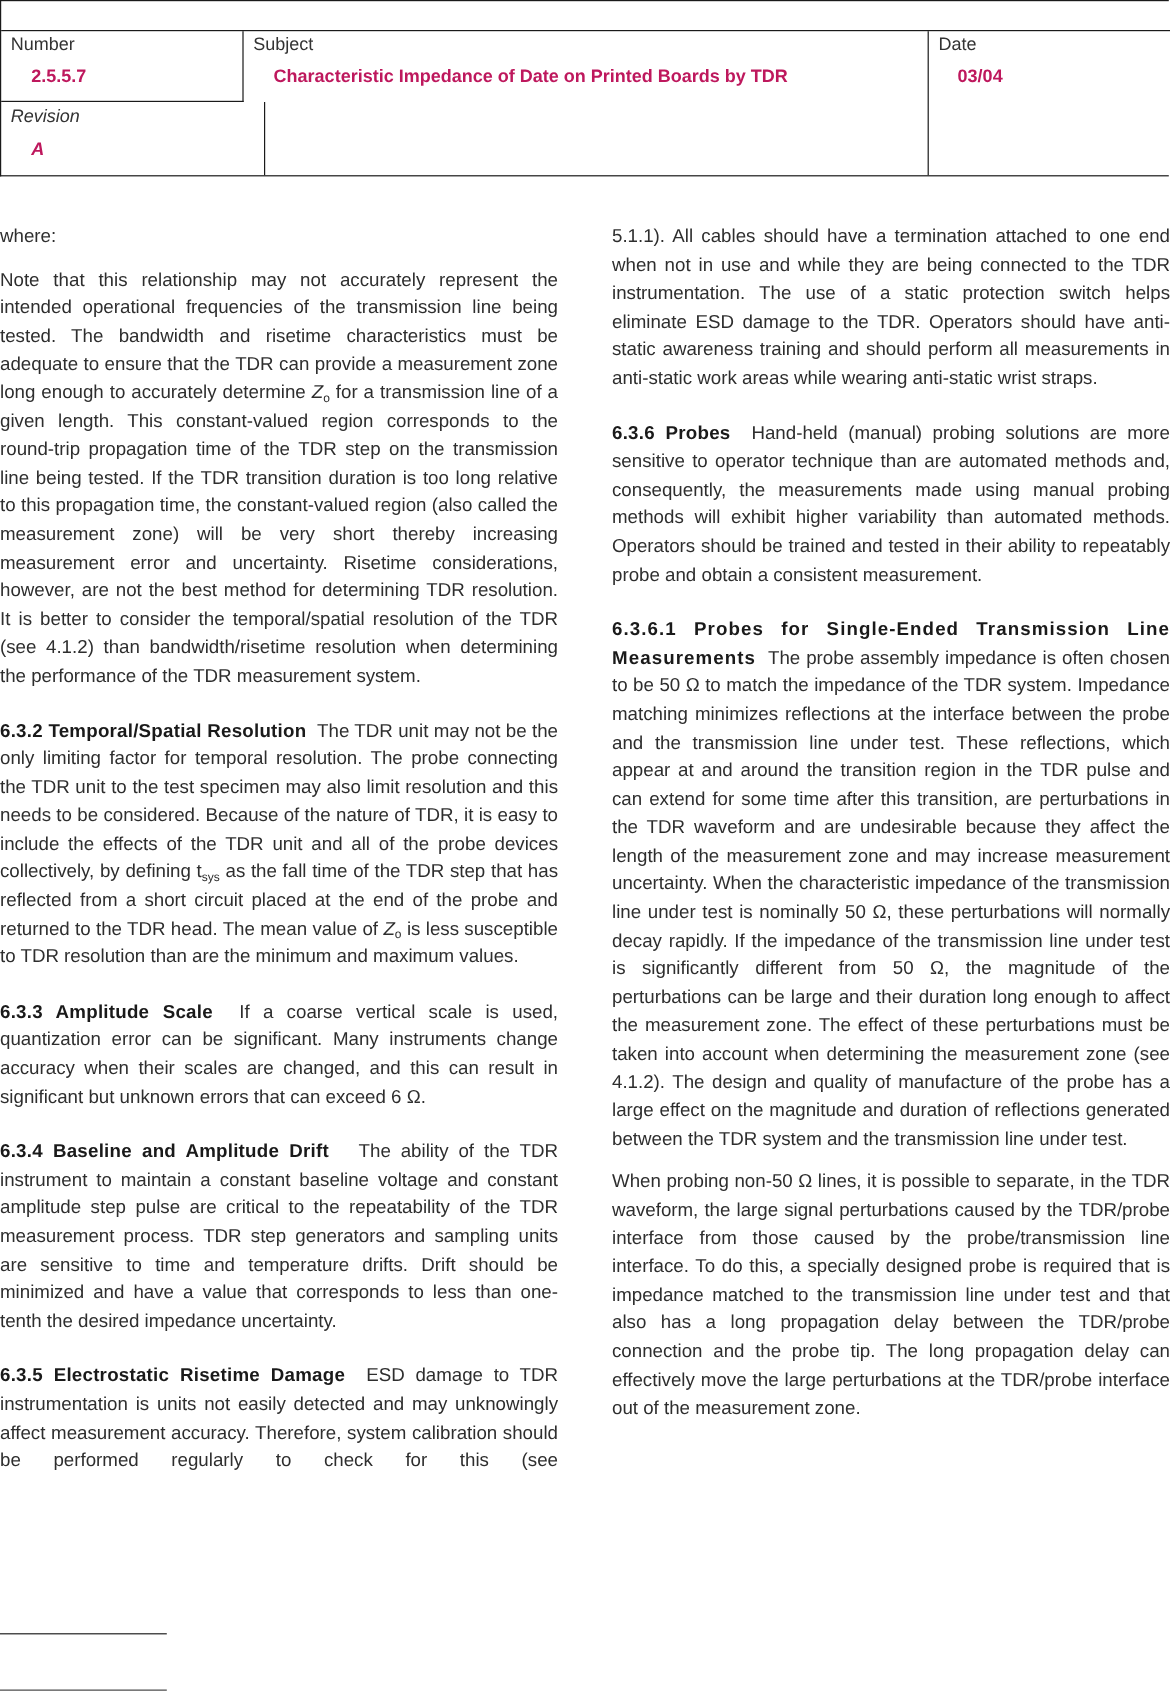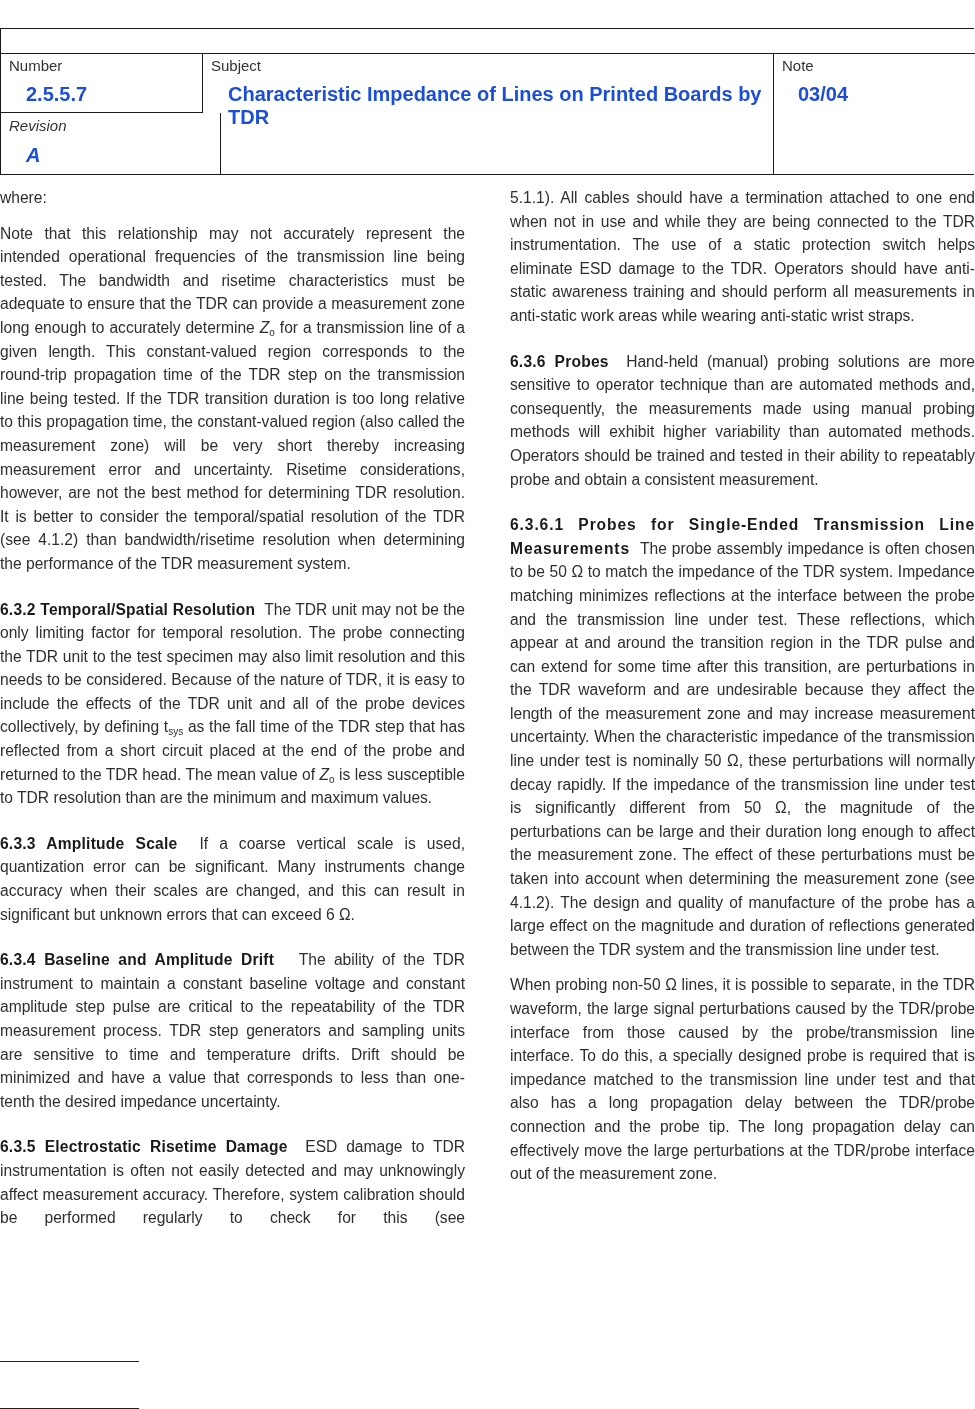--- a/index.html
+++ b/index.html
@@ -2,30 +2,30 @@
 <html><head>
 <meta charset="utf-8">
 <style>
   html, body { margin: 0; padding: 0; background: #ffffff; }
   body {
     width: 975px; height: 1409px; position: relative; overflow: hidden;
     font-family: "Liberation Sans", sans-serif; color: #2a2a2a;
   }
   .hdr {
     position: absolute; left: 0; top: 0; width: 973px; height: 145px;
-    border: 1px solid #1a1a1a; border-right: none; box-sizing: content-box; margin-top: 28px;
+    border: 1px solid #1a1a1a; border-right: none; box-sizing: content-box;
   }
   .hdr-top { position: absolute; left: 0; top: 0; width: 975px; height: 24px; border-bottom: 1px solid #1a1a1a; }
   .cell { position: absolute; box-sizing: border-box; }
   .c-num  { left: 0;   top: 25px; width: 202px; height: 59px; border-right: 1px solid #1a1a1a; border-bottom: 1px solid #1a1a1a; }
   .c-rev  { left: 0;   top: 84px; width: 220px; height: 61px; border-right: 1px solid #1a1a1a; font-style: italic; }
   .c-sub  { left: 202px; top: 25px; width: 571px; height: 120px; border-right: 1px solid #1a1a1a; }
   .c-date { left: 773px; top: 25px; width: 202px; height: 120px; }
   .lbl { position: absolute; left: 8px; top: 3px; font-size: 15px; color: #333; }
-  .val { position: absolute; left: 25px; top: 29px; font-size: 20px; font-weight: bold; color: #1d4ed8; }
+  .val { position: absolute; left: 25px; top: 29px; font-size: 15px; font-weight: bold; color: #be185d; text-align: right; }
   .c-rev .lbl { top: 4px; }
   .c-rev .val { top: 31px; }
 
   .col { position: absolute; top: 186px; width: 465px; font-size: 15.6px; line-height: 23.6px; text-align: justify; color: #2e2e2e; }
   .col.left { left: 0; }
   .col.right { left: 510px; }
   .col p { margin: 0 0 12px 0; }
   .col p.gap { margin-bottom: 22px; }
   .h { font-weight: bold; color: #1a1a1a; letter-spacing: 0.2px; }
   sub { font-size: 10px; vertical-align: -3px; line-height: 0; }
@@ -41,44 +41,44 @@
   <div class="cell c-num">
     <span class="lbl">Number</span>
     <span class="val">2.5.5.7</span>
   </div>
   <div class="cell c-rev">
     <span class="lbl">Revision</span>
     <span class="val">A</span>
   </div>
   <div class="cell c-sub">
     <span class="lbl">Subject</span>
-    <span class="val">Characteristic Impedance of Lines on Printed Boards by TDR</span>
+    <span class="val">Characteristic Impedance of Date on Printed Boards by TDR</span>
   </div>
   <div class="cell c-date">
-    <span class="lbl">Note</span>
+    <span class="lbl">Date</span>
     <span class="val" style="left:24px">03/04</span>
   </div>
 </div>
 
 <div class="col left">
   <p>where:</p>
   <p class="gap">
     <span>Note that this relationship may not accurately represent the intended operational frequencies of the transmission line being tested. The bandwidth and risetime characteristics must be adequate to ensure that the TDR can provide a measurement zone long enough to accurately determine </span><i>Z</i><sub>o</sub><span> for a transmission line of a given length. This constant-valued region corresponds to the round-trip propagation time of the TDR step on the transmission line being tested. If the TDR transition duration is too long relative to this propagation time, the constant-valued region (also called the measurement zone) will be very short thereby increasing measurement error and uncertainty. Risetime considerations, however, are not the best method for determining TDR resolution. It is better to consider the temporal/spatial resolution of the TDR (see 4.1.2) than bandwidth/risetime resolution when determining the performance of the TDR measurement system.</span>
   </p>
   <p class="gap">
     <span class="h">6.3.2 Temporal/Spatial Resolution</span>&nbsp;&nbsp;<span>The TDR unit may not be the only limiting factor for temporal resolution. The probe connecting the TDR unit to the test specimen may also limit resolution and this needs to be considered. Because of the nature of TDR, it is easy to include the effects of the TDR unit and all of the probe devices collectively, by defining t</span><sub>sys</sub><span> as the fall time of the TDR step that has reflected from a short circuit placed at the end of the probe and returned to the TDR head. The mean value of </span><i>Z</i><sub>o</sub><span> is less susceptible to TDR resolution than are the minimum and maximum values.</span>
   </p>
   <p class="gap">
     <span class="h">6.3.3 Amplitude Scale</span>&nbsp;&nbsp;<span>If a coarse vertical scale is used, quantization error can be significant. Many instruments change accuracy when their scales are changed, and this can result in significant but unknown errors that can exceed 6 Ω.</span>
   </p>
   <p class="gap">
     <span class="h">6.3.4 Baseline and Amplitude Drift</span>&nbsp;&nbsp;&nbsp;<span>The ability of the TDR instrument to maintain a constant baseline voltage and constant amplitude step pulse are critical to the repeatability of the TDR measurement process. TDR step generators and sampling units are sensitive to time and temperature drifts. Drift should be minimized and have a value that corresponds to less than one-tenth the desired impedance uncertainty.</span>
   </p>
   <p style="text-align-last: justify;">
-    <span class="h">6.3.5 Electrostatic Risetime Damage</span>&nbsp;&nbsp;<span>ESD damage to TDR instrumentation is often not easily detected and may unknowingly affect measurement accuracy. Therefore, system calibration should be performed regularly to check for this (see</span>
+    <span class="h">6.3.5 Electrostatic Risetime Damage</span>&nbsp;&nbsp;<span>ESD damage to TDR instrumentation is units not easily detected and may unknowingly affect measurement accuracy. Therefore, system calibration should be performed regularly to check for this (see</span>
   </p>
 </div>
 
 <div class="fn-rule" style="top:1361px;"></div>
 <div class="fn-rule" style="top:1408px;"></div>
 
 <div class="col right">
   <p class="gap">5.1.1). All cables should have a termination attached to one end when not in use and while they are being connected to the TDR instrumentation. The use of a static protection switch helps eliminate ESD damage to the TDR. Operators should have anti-static awareness training and should perform all measurements in anti-static work areas while wearing anti-static wrist straps.</p>
   <p class="gap">
     <span class="h">6.3.6 Probes</span>&nbsp;&nbsp;<span>Hand-held (manual) probing solutions are more sensitive to operator technique than are automated methods and, consequently, the measurements made using manual probing methods will exhibit higher variability than automated methods. Operators should be trained and tested in their ability to repeatably probe and obtain a consistent measurement.</span>

